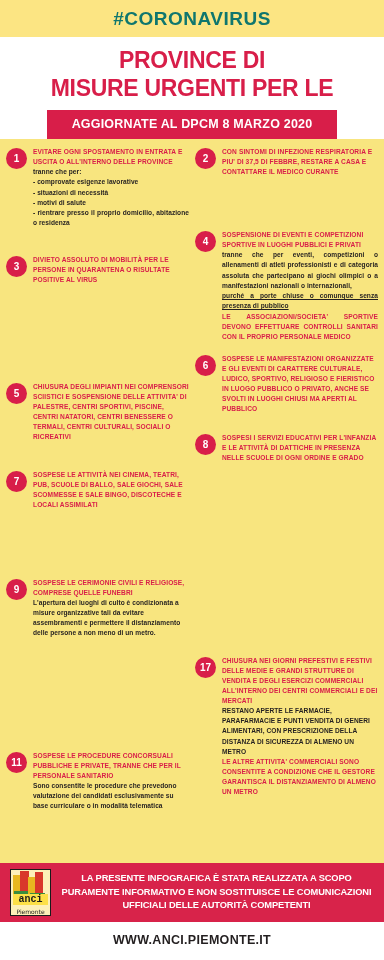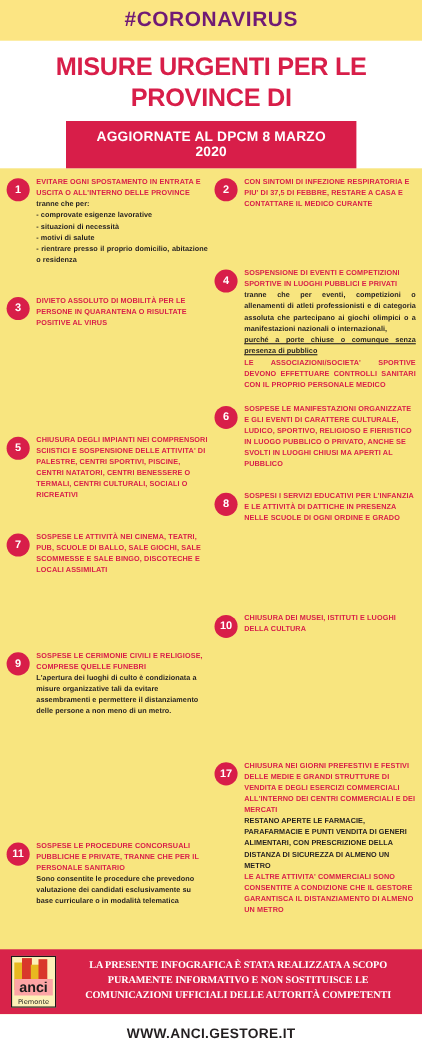--- a/index.html
+++ b/index.html
@@ -18,21 +18,21 @@
     background: #fce583;
     height: 37px;
     display: flex;
     align-items: center;
     justify-content: center;
   }
   .hashtag-band .htag {
     font-size: 19px;
     font-weight: bold;
     letter-spacing: 0.5px;
-    color: #701a75;
+    color: #0f766e;
   }
 
   .title-block {
     background: #ffffff;
     padding: 10px 8px 8px;
     text-align: center;
   }
   .title-block .line {
     color: #d81e49;
     font-weight: bold;
@@ -48,21 +48,21 @@
     justify-content: center;
   }
   .banner {
     background: #d81e49;
     color: #ffffff;
     font-size: 12.5px;
     font-weight: bold;
     letter-spacing: 0.2px;
     padding: 7px 14px 8px;
     text-align: center;
-    width: 264px;
+    width: 290px;
   }
 
   
   .content {
     position: relative;
     padding: 8px 6px 0 6px;
   }
   .columns {
     display: flex;
     gap: 6px;
@@ -141,59 +141,59 @@
   }
   .logo .art { position: absolute; inset: 1px 1px 15px 1px; overflow: hidden; }
   .logo .s1 { position:absolute; left:1px; top:4px; width:8px; height:26px; background:#e8b820; }
   .logo .s2 { position:absolute; left:8px; top:0px; width:9px; height:31px; background:#d9372b; }
   .logo .s3 { position:absolute; left:16px; top:6px; width:8px; height:25px; background:#e8b820; }
   .logo .s4 { position:absolute; left:23px; top:1px; width:8px; height:30px; background:#d9372b; }
   .logo .s5 { position:absolute; left:2px; top:20px; width:14px; height:12px; background:#3a8c3e; }
   .logo .s6 { position:absolute; left:18px; top:22px; width:15px; height:10px; background:#3a8c3e; }
   .logo .anci {
     position: absolute; left: 2px; right: 2px; bottom: 10px;
-    background: #fca5a5; color: #1a1a1a;
-    font-size: 13px; font-weight: bold; text-align: center;
-    font-family: Liberation Sans, sans-serif;
+    background: #fde047; color: #1a1a1a;
+    font-size: 10px; font-weight: bold; text-align: center;
+    font-family: Liberation Mono, monospace;
   }
   .logo .piem {
     position: absolute; left: 0; right: 0; bottom: 0px;
     color: #1a1a1a; font-size: 6px; text-align: center;
     font-family: "DejaVu Sans", sans-serif;
   }
   .disclaimer {
     flex: 1 1 auto;
     color: #ffffff;
     text-align: center;
     font-size: 9.3px;
     font-weight: bold;
     line-height: 1.45;
     letter-spacing: -0.1px;
-    font-family: Liberation Serif, serif;
+    font-family: Liberation Sans, sans-serif;
   }
   .url {
     background: #ffffff;
     text-align: center;
     color: #231f20;
     font-size: 12.5px;
     font-weight: bold;
     letter-spacing: 0.3px;
     padding: 11px 0 13px;
   }
 </style>
 </head>
 <body>
 
 <div class="hashtag-band">
   <span class="htag">#CORONAVIRUS</span>
 </div>
 
 <div class="title-block">
+  <div class="line">PROVINCE DI</div>
   <div class="line">MISURE URGENTI PER LE</div>
-  <div class="line">PROVINCE DI</div>
 </div>
 
 <div class="banner-wrap">
   <div class="banner">AGGIORNATE AL DPCM 8 MARZO 2020</div>
 </div>
 
 <div class="content">
   <div class="columns">
 
     <div class="col">
@@ -296,26 +296,20 @@
 
       <div class="measure">
         <div class="badge">8</div>
         <div class="mtext">
           <div class="head">SOSPESI I SERVIZI EDUCATIVI PER L'INFANZIA E LE ATTIVITÀ DI DATTICHE IN PRESENZA NELLE SCUOLE DI OGNI ORDINE E GRADO</div>
         </div>
       </div>
 
       <div class="sp" style="height:81px"></div>
 
-      <div class="measure">
-        <div class="badge">10</div>
-        <div class="mtext">
-          <div class="head">CHIUSURA DEI MUSEI, ISTITUTI E LUOGHI DELLA CULTURA</div>
-        </div>
-      </div>
 
       <div class="sp" style="height:112px"></div>
 
       <div class="measure">
         <div class="badge">17</div>
         <div class="mtext">
           <div class="head">CHIUSURA NEI GIORNI PREFESTIVI E FESTIVI DELLE MEDIE E GRANDI STRUTTURE DI VENDITA E DEGLI ESERCIZI COMMERCIALI ALL'INTERNO DEI CENTRI COMMERCIALI E DEI MERCATI</div>
           <div class="sub caps">RESTANO APERTE LE FARMACIE, PARAFARMACIE E PUNTI VENDITA DI GENERI ALIMENTARI, CON PRESCRIZIONE DELLA DISTANZA DI SICUREZZA DI ALMENO UN METRO</div>
           <div class="head">LE ALTRE ATTIVITA' COMMERCIALI SONO CONSENTITE A CONDIZIONE CHE IL GESTORE GARANTISCA IL DISTANZIAMENTO DI ALMENO UN METRO</div>
         </div>
@@ -334,14 +328,14 @@
           <div class="s3"></div>
         <div class="s4"></div>
           <div class="s5"></div>
           <div class="s6"></div>
       </div>
       <div class="anci">anci</div>
       <div class="piem">Piemonte</div>
     </div>
     <div class="disclaimer">LA PRESENTE INFOGRAFICA È STATA REALIZZATA A SCOPO PURAMENTE INFORMATIVO E NON SOSTITUISCE LE COMUNICAZIONI UFFICIALI DELLE AUTORITÀ COMPETENTI</div>
   </div>
-  <div class="url">WWW.ANCI.GESTORE.IT</div>
+  <div class="url">WWW.ANCI.PIEMONTE.IT</div>
 </div>
 
 </body></html>

